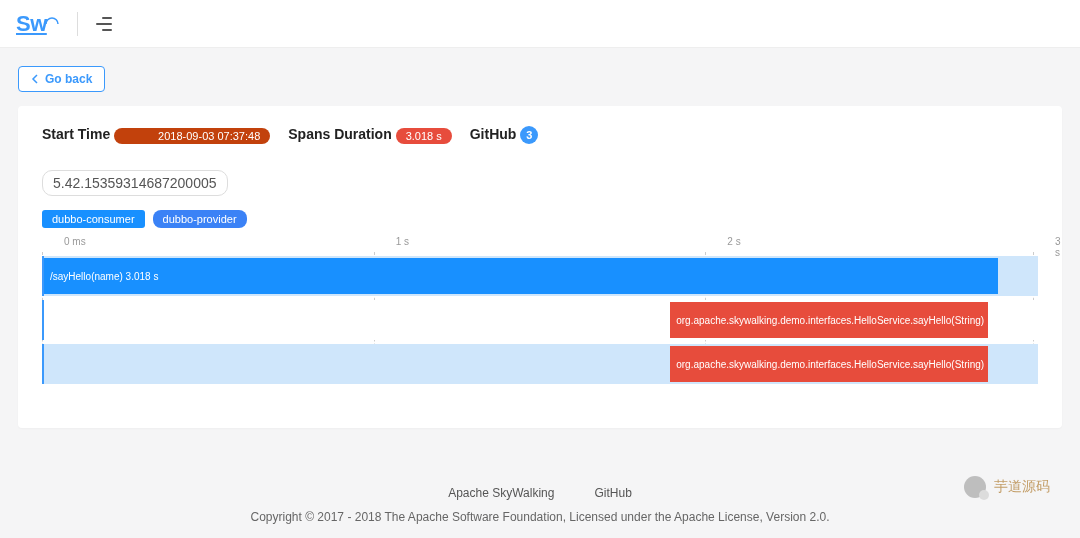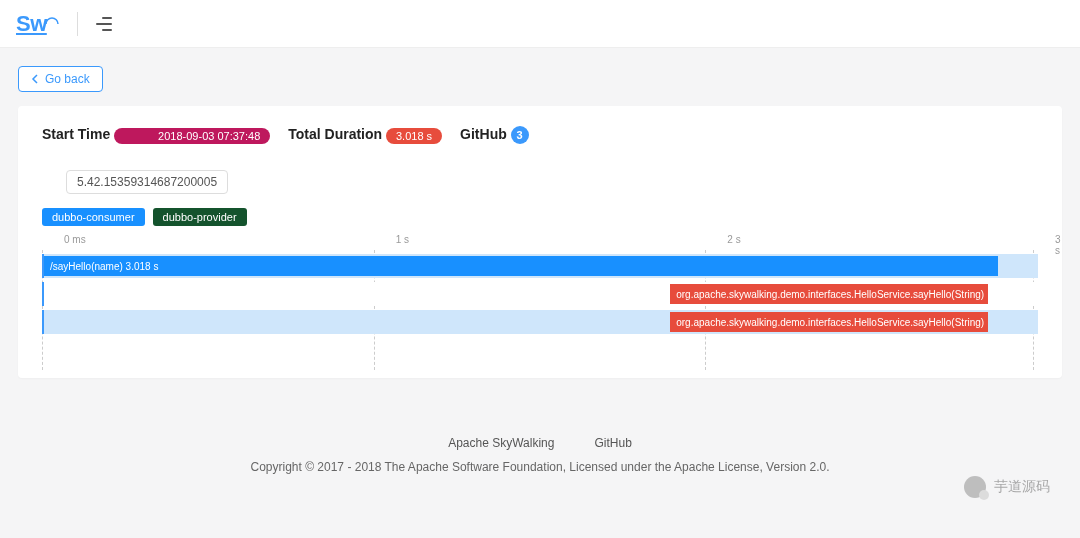--- a/index.html
+++ b/index.html
@@ -5,45 +5,45 @@
 * { margin: 0; padding: 0; box-sizing: border-box; }
 body { font-family: -apple-system, BlinkMacSystemFont, "Segoe UI", Helvetica, Arial, sans-serif; background: #f5f5f6; color: #333; font-size: 13px; }
 .topbar { height: 48px; background: #fff; display: flex; align-items: center; padding: 0 16px; border-bottom: 1px solid #eee; position: relative; }
 .logo { font-size: 22px; font-weight: 600; color: #3b99fc; letter-spacing: -0.5px; display: flex; align-items: center; text-decoration: underline; }
 .logo svg { margin-left: -2px; }
 .topbar-divider { width: 1px; height: 24px; background: #ddd; margin: 0 18px; }
 .menu-icon { width: 16px; height: 14px; display: flex; flex-direction: column; justify-content: space-between; cursor: pointer; }
 .menu-icon span { display: block; height: 2px; background: #555; border-radius: 1px; }
 .menu-icon span:nth-child(1){ width:60%; align-self:flex-end;} .menu-icon span:nth-child(2){ width:100%;} .menu-icon span:nth-child(3){ width:60%; align-self:flex-end;}
 .page { padding: 18px; }
-.goback { display: inline-flex; align-items: center; gap: 6px; border: 1px solid #3b99fc; color: #3b99fc; background: #fff; border-radius: 4px; padding: 5px 12px; font-size: 12px; cursor: pointer; }
+.goback { display: inline-flex; align-items: center; gap: 6px; border: 1px solid #3b99fc; color: #3b99fc; background: #fff; border-radius: 4px; padding: 5px 12px; font-size: 12px; cursor: pointer; font-weight: bold; }
 .card { background: #fff; border-radius: 4px; margin-top: 14px; padding: 20px 24px 40px; box-shadow: 0 1px 2px rgba(0,0,0,0.03); }
 .summary { display: flex; align-items: center; gap: 18px; font-size: 14px; font-weight: 600; color: #222; }
 .summary .label { font-weight: 600; }
 .badge { display: inline-block; border-radius: 10px; padding: 2px 10px; font-size: 11px; font-weight: 400; color: #fff; vertical-align: middle; }
-.badge-blue { background: #be185d; padding-left: 44px; }
+.badge-blue { background: #c2410c; padding-left: 44px; }
 .badge-red { background: #e74c3c; }
 .badge-circle { border-radius: 50%; width: 18px; height: 18px; display: inline-flex; align-items: center; justify-content: center; padding: 0; font-size: 11px; background:#3b99fc; color:#fff; }
 .traceid-row { margin-top: 26px; }
-.traceid-box { display: inline-block; border: 1px solid #ddd; border-radius: 4px; padding: 4px 10px; font-size: 12px; color: #555; background:#fff;margin-left:24px; }
+.traceid-box { display: inline-block; border: 1px solid #ddd; border-radius: 10px; padding: 4px 10px; font-size: 14px; color: #555; background:#fff; }
 .apps-row { margin-top: 14px; display: flex; gap: 8px; }
 .app-badge { border-radius: 3px; padding: 3px 10px; font-size: 11px; color: #fff; }
 .timeline { margin-top: 8px; position: relative; }
 .time-axis { position: relative; height: 16px; font-size: 10px; color: #999; }
 .time-tick { position: absolute; top: 0; padding-left: 22px; }
 .time-grid { position: absolute; top: 16px; bottom: -120px; width: 0; border-left: 1px dashed #ccc; }
 .spans { position: relative; margin-top: 4px; }
-.span-row { position: relative; height: 24px; margin-bottom: 4px; background: #cfe6fb; border-left: 2px solid #3b99fc; }
+.span-row { position: relative; height: 40px; margin-bottom: 4px; background: #cfe6fb; border-left: 2px solid #3b99fc; }
 .span-bar { position: absolute; top: 2px; bottom: 2px; display: flex; align-items: center; font-size: 10px; color: #fff; padding: 0 6px; overflow: hidden; white-space: nowrap; }
 .span-bar.blue { background: #1890ff; }
 .span-bar.red { background: #e74c3c; }
 .footer { text-align: center; padding: 40px 0 28px; font-size: 12px; color: #666; position: relative; }
 .footer-links { margin-bottom: 10px; display: flex; justify-content: center; gap: 40px; color: #555; }
 .footer-links span { cursor: pointer; }
-.watermark { position: fixed; right: 30px; bottom: 40px; display: flex; align-items: center; gap: 8px; opacity: 0.6; font-size: 14px; color: #737373; }
+.watermark { position: fixed; right: 30px; bottom: 40px; display: flex; align-items: center; gap: 8px; opacity: 0.6; font-size: 14px; color: #a16207; }
 .watermark .bubble { width: 22px; height: 22px; border-radius: 50%; background: #999; position: relative; }
 .watermark .bubble::after{ content:""; position:absolute; width:10px; height:10px; border-radius:50%; background:#ccc; right:-3px; bottom:-2px;}
 </style>
 </head>
 <body>
 
 <div class="topbar">
   <div class="logo">
     <span>Sw</span>
     <svg width="14" height="14" viewBox="0 0 14 14">
@@ -66,36 +66,36 @@
     <span>Go back</span>
   </button>
 
   <div class="card">
     <div class="summary">
       <span>
         <span class="label">Start Time</span>
         <span class="badge badge-blue">2018-09-03 07:37:48</span>
       </span>
       <span>
-        <span class="label">Total Duration</span>
+        <span class="label">Spans Duration</span>
         <span class="badge badge-red">3.018 s</span>
       </span>
       <span>
         <span class="label">GitHub</span>
         <span class="badge-circle">3</span>
       </span>
     </div>
 
     <div class="traceid-row">
       <span class="traceid-box">5.42.15359314687200005</span>
     </div>
 
     <div class="apps-row" id="apps-row">
         <span class="app-badge" style="background: rgb(24, 144, 255);">dubbo-consumer</span>
-        <span class="app-badge" style="background: #14532d;">dubbo-provider</span>
+        <span class="app-badge" style="background: #3b82f6; border-radius: 8px;">dubbo-provider</span>
       </div>
 
     <div class="timeline">
       <div class="time-axis" id="time-axis">
           <div class="time-tick" style="left: 0%;">0 ms</div>
           <div class="time-grid" style="left: 0%;"></div>
           <div class="time-tick" style="left: 33.3%;">1 s</div>
           <div class="time-grid" style="left: 33.3%;"></div>
           <div class="time-tick" style="left: 66.6%;">2 s</div>
           <div class="time-grid" style="left: 66.6%;"></div>

